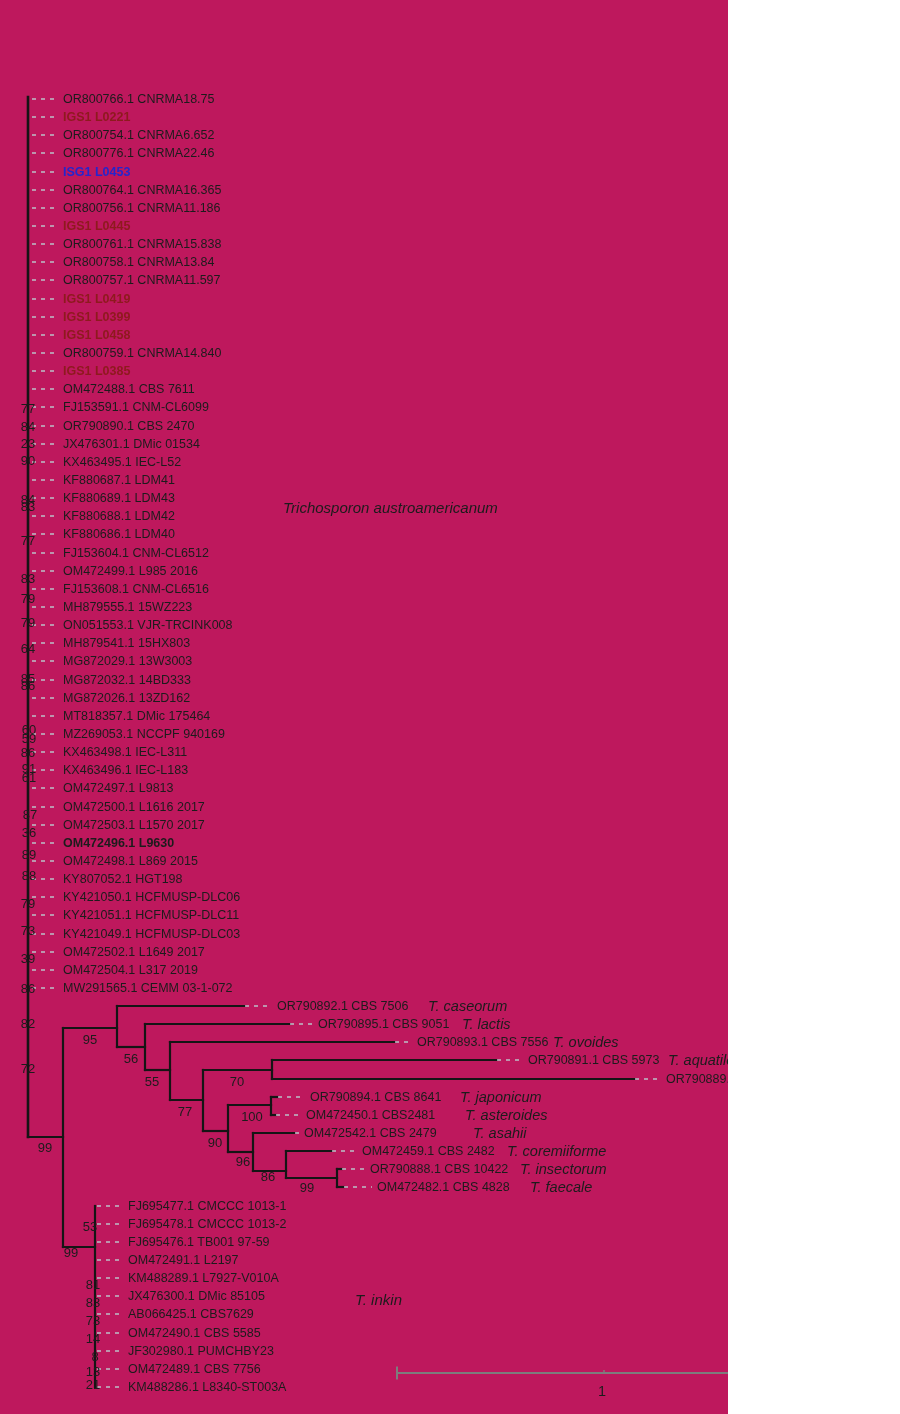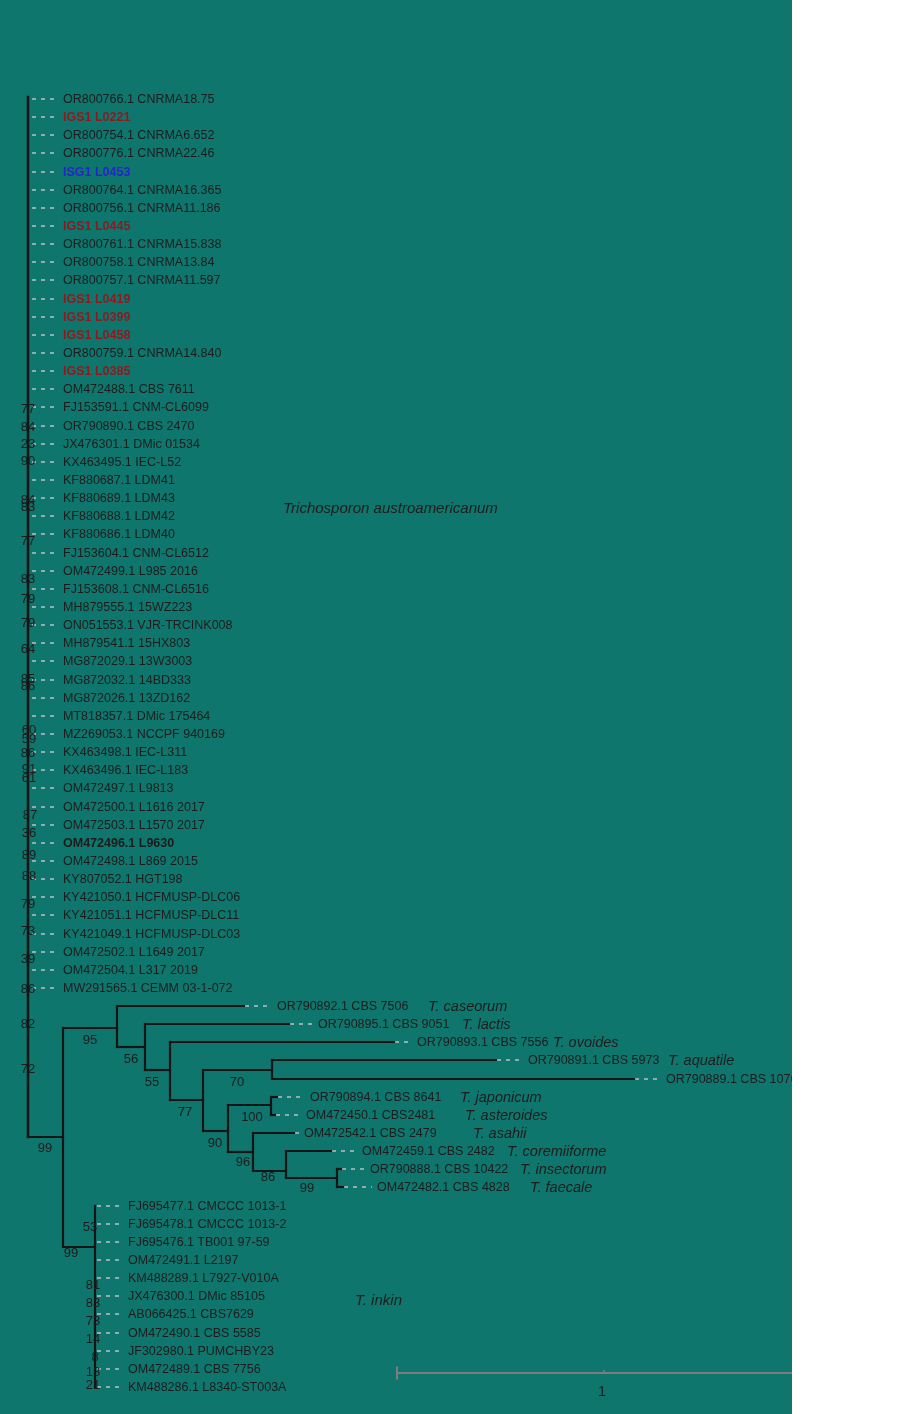--- a/index.html
+++ b/index.html
@@ -1,16 +1,16 @@
 <!DOCTYPE html>
 <html><head>
 <meta charset="utf-8">
 <style>
   html,body{margin:0;padding:0;background:#ffffff;}
-  .figure{position:relative;width:792px;height:1414px;background:#0f766e;overflow:hidden;
+  .figure{position:relative;width:728px;height:1414px;background:#be185d;overflow:hidden;
           font-family:"Liberation Sans", sans-serif;}
   svg{display:block;}
   text{font-family:"Liberation Sans", sans-serif;}
   .leaf{font-size:12.5px;fill:#1c1c1c;}
   .leaf.red{fill:#8e1a1d;font-weight:bold;}
   .leaf.blue{fill:#2525cd;font-weight:bold;}
   .leaf.bold{font-weight:bold;}
   .boot{font-size:13px;fill:#1c1c1c;}
   .species{font-size:14.5px;font-style:italic;fill:#1c1c1c;}
   .clade{font-size:15px;font-style:italic;fill:#1c1c1c;}

